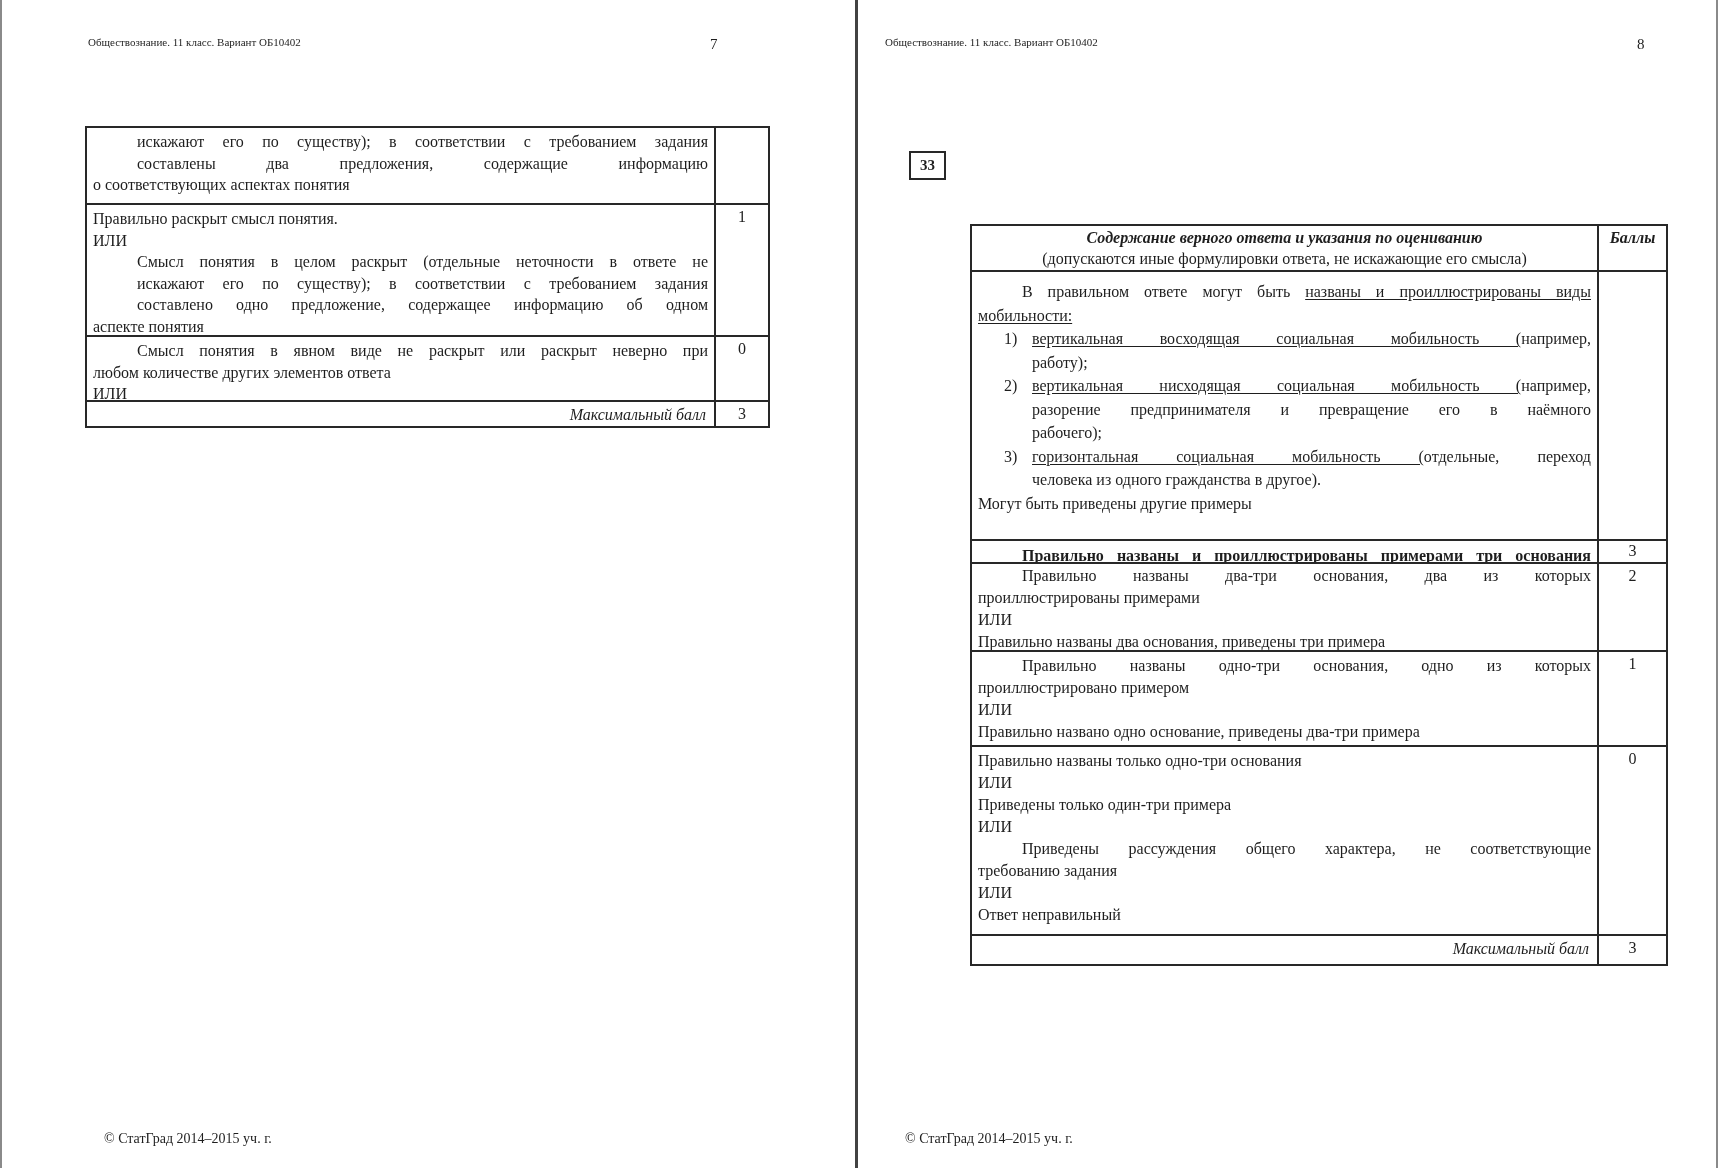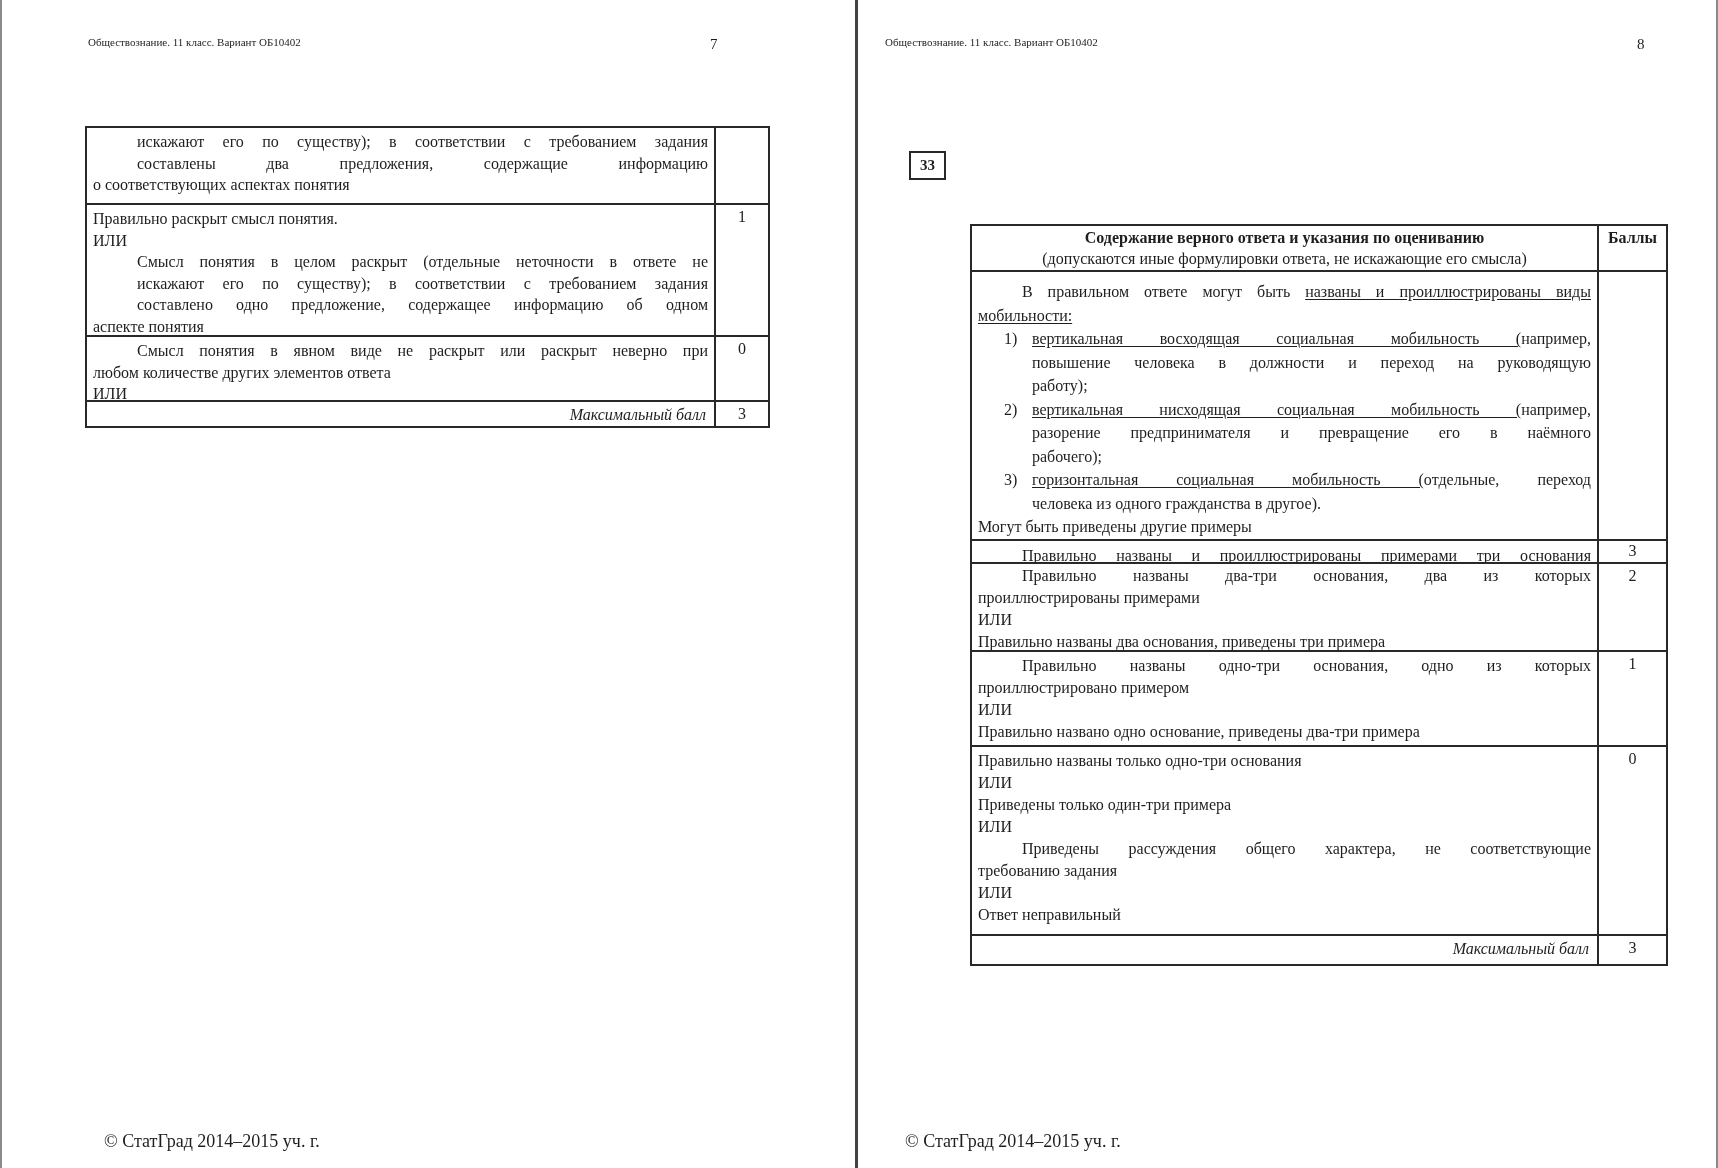--- a/index.html
+++ b/index.html
@@ -7,42 +7,42 @@
   .canvas {
     position:relative; width:1718px; height:1168px; background:#ffffff;
     font-family:"Liberation Serif","DejaVu Serif",serif; color:#1e1e1e; overflow:hidden;
   }
   .page-divider { position:absolute; left:855px; top:0; width:3px; height:1168px; background:#424242; }
   .edge { position:absolute; top:0; width:2px; height:1168px; background:#8a8a8a; }
   .edge.l { left:0; } .edge.r { right:0; }
 
   .hdr { position:absolute; top:36px; font-size:11px; white-space:nowrap; }
   .pnum { position:absolute; top:36px; font-size:15px; }
-  .footer { position:absolute; top:1131px; font-size:18px; white-space:nowrap; }
+  .footer { position:absolute; top:1131px; font-size:14px; white-space:nowrap; }
 
   .rtable { position:absolute; border:2px solid #282828; background:#fff; }
   .trow { display:flex; border-top:2px solid #282828; overflow:hidden; }
   .trow.first { border-top:none; }
   .cellc { flex:1 1 auto; padding:3px 6px 0 6px; overflow:hidden; }
   .cells { flex:0 0 auto; border-left:2px solid #282828; text-align:center; padding-top:2px; font-size:16px; line-height:20px; }
 
   .left-table { left:85px; top:126px; width:685px; }
   .left-table .cells { width:54px; }
   .left-table .ln { line-height:21.5px; }
 
   .right-table { left:970px; top:224px; width:698px; }
   .right-table .cells { width:69px; }
   .right-table .ln { line-height:22px; }
   .right-table .hrow .ln { line-height:21px; }
   .right-table .answer-cell .ln { line-height:23.5px; }
 
   .ln { font-size:16px; }
   .j { text-align:justify; text-align-last:justify;margin-left:44px; }
   .c { text-align:center; text-align-last:center; }
-  .b { font-weight:bold; }
+  .b { font-weight:bold;font-style:italic; }
   .u { text-decoration:underline; text-underline-offset:2px; }
 
   .li { position:relative; margin-left:54px; }
   .li .num { position:absolute; left:-28px; text-decoration:none; }
   .licont { margin-left:54px; }
 
   .maxcell { text-align:right; padding-right:8px; padding-top:2px; }
   .maxlbl { font-style:italic; font-size:16px; line-height:22px; }
 
   .taskbox {
@@ -129,41 +129,40 @@
         <div class="ln j">
           <span>В правильном ответе могут быть </span><span class="u">названы и проиллюстрированы виды</span>
         </div>
         <div class="ln">
           <span class="u">мобильности:</span>
         </div>
 
         <div class="ln j li">
           <span class="num">1)</span><span class="u">вертикальная восходящая социальная мобильность (</span><span>например,</span>
         </div>
-        <div class="ln j licont">повышение человека в должности и переход на руководящую</div>
         <div class="ln licont">работу);</div>
 
         <div class="ln j li">
           <span class="num">2)</span><span class="u">вертикальная нисходящая социальная мобильность (</span><span>например,</span>
         </div>
         <div class="ln j licont">разорение предпринимателя и превращение его в наёмного</div>
         <div class="ln licont">рабочего);</div>
 
         <div class="ln j li">
           <span class="num">3)</span><span class="u">горизонтальная социальная мобильность (</span><span>отдельные, переход</span>
         </div>
         <div class="ln licont">человека из одного гражданства в другое).</div>
 
         <div class="ln">Могут быть приведены другие примеры</div>
       </div>
       <div class="cells"></div>
     </div>
 
     <div class="trow" style="height:23px;">
-      <div class="cellc" style="padding-top:4px;">
+      <div class="cellc" style="padding-top:4px;font-weight:bold;">
         <div class="ln j">Правильно названы и проиллюстрированы примерами три основания</div>
       </div>
       <div class="cells" style="padding-top:0;">3</div>
     </div>
 
     <div class="trow" style="height:88px;">
       <div class="cellc" style="padding-top:1px;">
         <div class="ln j">Правильно названы два-три основания, два из которых</div>
         <div class="ln">проиллюстрированы примерами</div>
         <div class="ln">ИЛИ</div>

